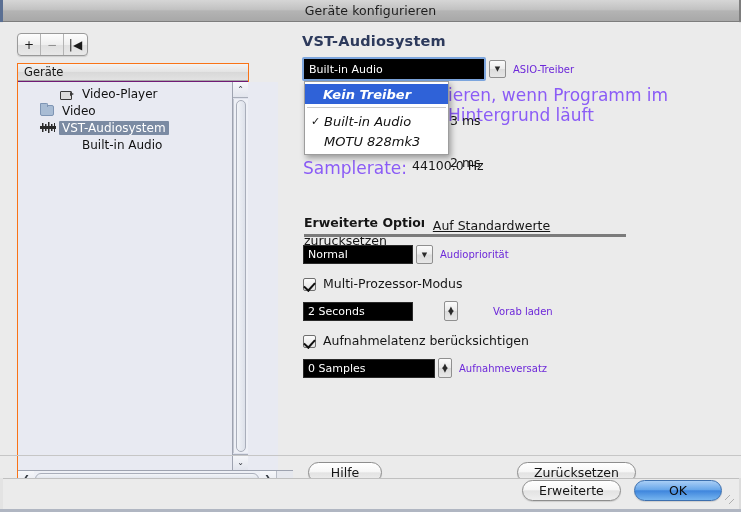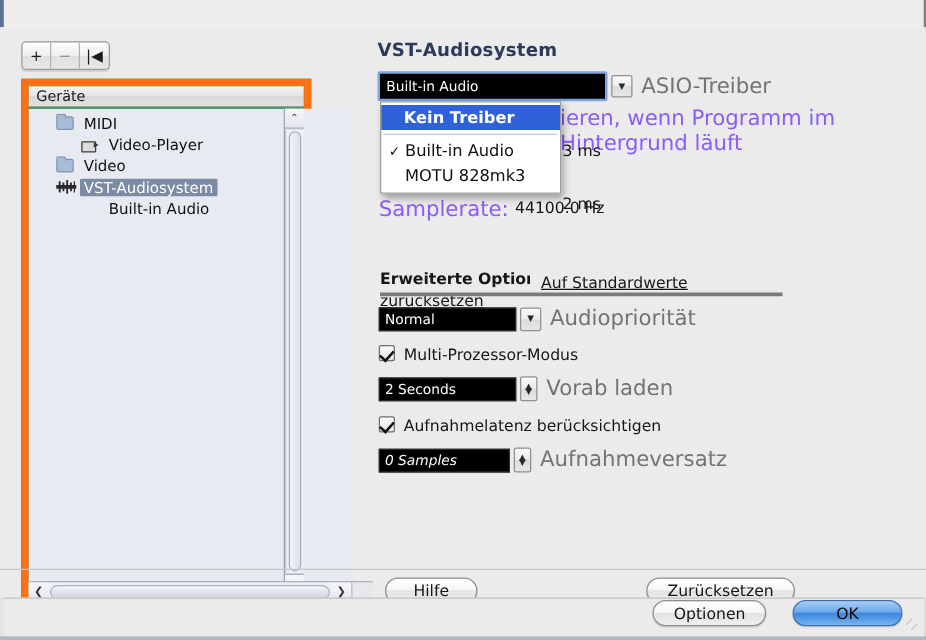--- a/index.html
+++ b/index.html
@@ -71,22 +71,22 @@
     cursor: default;
     line-height: 1;
   }
   #lefttoolbar .tbtn:last-child { border-right: none; }
   #lefttoolbar .tbtn.dim { color: #8e8e8e; }
 
   
   #treepanel {
     position: absolute; left: 17px; top: 40px;
     width: 232px; height: 425px;
-    border: 6px solid #f97316;
-    background: #15803d;
+    border: 1px solid #f97316;
+    background: #701a75;
   }
   #treehead {
     height: 17px;
     background: linear-gradient(to bottom, #f3f3f3 0%, #e4e4e4 48%, #d8d8d8 50%, #e2e2e2 100%);
     border-bottom: 1px solid #a6a6a6;
     display: flex; align-items: center;
     padding-left: 6px;
     font-size: 11.5px;
     color: #181818;
   }
@@ -248,21 +248,21 @@
   }
   .comboarrow {
     width: 17px; height: 18px;
     margin-left: 3px;
     background: linear-gradient(to bottom, #fbfbfb 0%, #ececec 48%, #dcdcdc 52%, #e6e6e6 100%);
     border: 1px solid #8f8f8f;
     border-radius: 2px;
     display: flex; align-items: center; justify-content: center;
     font-size: 7px; color: #2a2a2a;
   }
-  .combolabel { margin-left: 7px; font-size: 17px; color: #737373; }
+  .combolabel { margin-left: 7px; font-size: 10px; color: #6d28d9; }
 
   .stepper {
     width: 14px; height: 20px;
     margin-left: 3px;
     border: 1px solid #8f8f8f;
     border-radius: 2px;
     background: linear-gradient(to bottom, #fbfbfb 0%, #e9e9e9 49%, #dadada 51%, #e8e8e8 100%);
     display: flex; flex-direction: column; align-items: center; justify-content: center;
     line-height: 0.6;
     font-size: 7px; color: #2a2a2a;
@@ -282,20 +282,21 @@
     padding: 2px 0 3px 0;
     z-index: 40;
   }
   #dropmenu .mi {
     height: 20px;
     display: flex; align-items: center;
     font-size: 13px;
     color: #111;
     padding-left: 6px;
     white-space: nowrap;
+    font-style: italic;
   }
   #dropmenu .mi.hl {
     background: #2f62d8;
     color: #ffffff;
     font-weight: bold;
     padding-left: 18px;
   }
   #dropmenu .msep {
     height: 1px; background: #c9c9c9; margin: 3px 2px;
   }
@@ -308,21 +309,21 @@
     display: inline-block; width: 120px; overflow: hidden; white-space: nowrap;
   }
   #advhdr .t2 {
     font-size: 12.5px; color: #161616; text-decoration: underline; margin-left: 5px;
   }
   #advrule {
     position: absolute; left: 4px; top: 201px; width: 322px; height: 3px;
     background: #7b7b7b;
   }
 
-  .checkrow { position: absolute; display: flex; align-items: flex-start; }
+  .checkrow { position: absolute; display: flex; align-items: flex-end; }
   .cbox {
     width: 13px; height: 13px;
     background: linear-gradient(to bottom, #fcfcfc, #e4e4e4);
     border: 1px solid #6f6f6f;
     border-radius: 2px;
     position: relative;
   }
   .cbox.checked::after {
     content: "";
     position: absolute; left: 2px; top: 1px;
@@ -377,45 +378,42 @@
       linear-gradient(135deg, transparent 44%, #a5a5a5 44%, #a5a5a5 56%, transparent 56%) 4px 4px/5px 5px;
     background-repeat: no-repeat;
     opacity: 0.85;
   }
 </style>
 </head>
 <body>
 
 <div id="window">
 
+  <div id="titlebar">
+    <span class="title">Geräte konfigurieren</span>
+  </div>
   <div class="edge-left"></div>
   <div class="edge-right"></div>
   <div class="edge-bottom"></div>
 
   <div id="content">
 
     <div id="lefttoolbar">
       <div class="tbtn">+</div>
       <div class="tbtn dim">−</div>
       <div class="tbtn">|◀</div>
     </div>
 
     <div id="treepanel">
       <div id="treehead">
         <span>Geräte</span>
       </div>
 
       <div id="treebody">
 
-        <div class="trow ind1">
-          <span class="ticon">
-              <i class="folder"></i>
-            </span>
-          <span class="lbl">MIDI</span>
-        </div>
 
 
         <div class="trow ind2">
           <span class="ticon">
               <i class="camicon"></i>
             </span>
           <span class="lbl">Video-Player</span>
         </div>
 
         <div class="trow ind1">
@@ -503,51 +501,51 @@
         <span class="combofield" style="width:110px;height:19px;">Normal</span>
         <span class="comboarrow" style="height:19px;">▼</span>
         <span class="combolabel">Audiopriorität</span>
       </div>
 
       <div class="checkrow" style="left:3px;top:243px;">
         <span class="cbox checked"></span>
         <span class="clabel">Multi-Prozessor-Modus</span>
       </div>
 
-      <div class="combowrap" style="left:3px;top:268px;">
+      <div class="combowrap" style="left:3px;top:268px;gap:28px;">
         <span class="combofield" style="width:110px;height:19px;">2 Seconds</span>
         <span class="stepper">
           <span>▲</span>
           <span>▼</span>
         </span>
         <span class="combolabel">Vorab laden</span>
       </div>
 
       <div class="checkrow" style="left:3px;top:300px;">
         <span class="cbox checked"></span>
         <span class="clabel">Aufnahmelatenz berücksichtigen</span>
       </div>
 
       <div class="combowrap" style="left:3px;top:325px;">
-        <span class="combofield" style="width:105px;height:19px;font-style:italic;">0 Samples</span>
+        <span class="combofield" style="width:132px;height:19px;">0 Samples</span>
         <span class="stepper">
           <span>▲</span>
           <span>▼</span>
         </span>
         <span class="combolabel">Aufnahmeversatz</span>
       </div>
 
     </div>
 
     <div class="btn" id="resetbtn">Zurücksetzen</div>
     <div class="btn" id="helpbtn" style="width:74px;">Hilfe</div>
 
   </div>
 
   <div id="contentdivider"></div>
 
   <div id="footer"></div>
-  <div class="btn" id="cancelbtn">Optionen</div>
+  <div class="btn" id="cancelbtn">Erweiterte</div>
   <div class="btn primary" id="okbtn">OK</div>
 
   <div id="resizegrip"></div>
 
 </div>
 
 </body></html>

